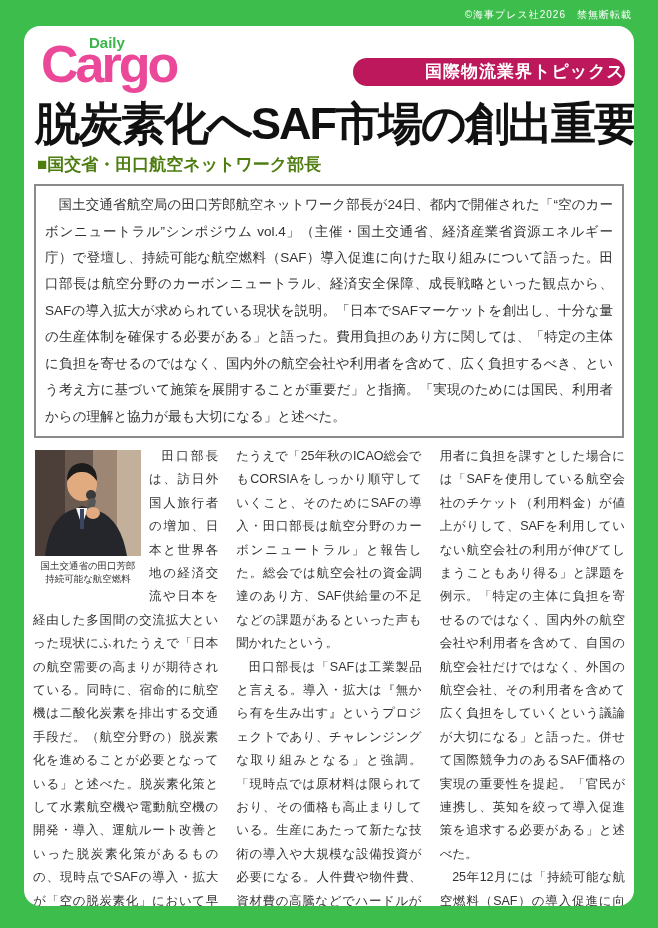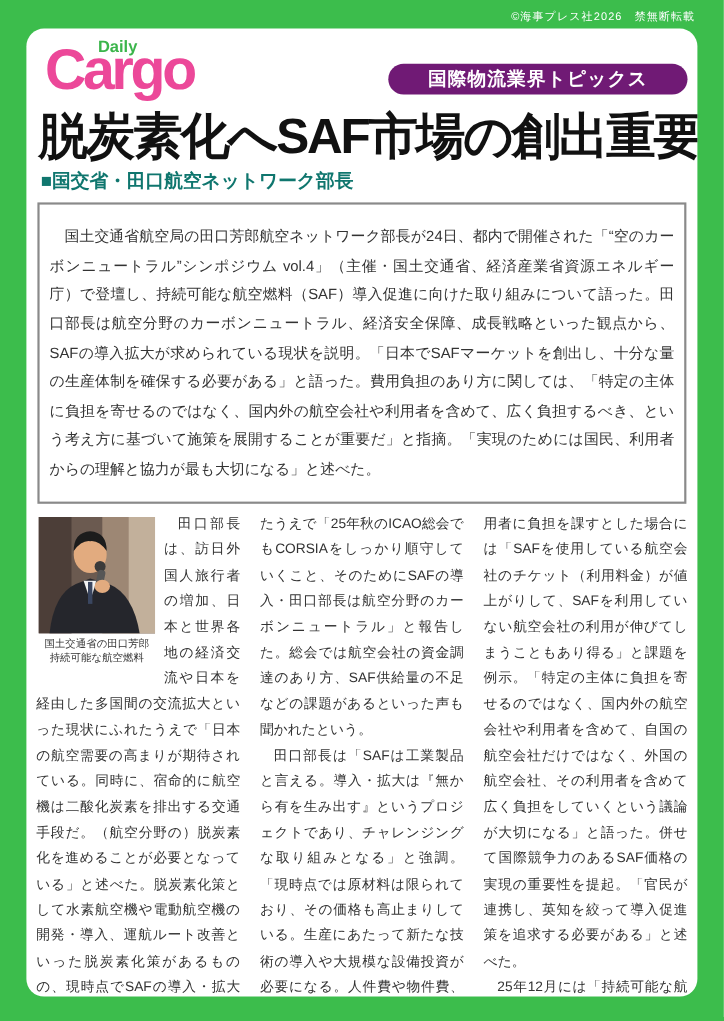--- a/index.html
+++ b/index.html
@@ -32,48 +32,48 @@
   .logo{position:relative;margin-left:8px;line-height:1;}
   .logo-cargo{
     font-size:52px;font-weight:bold;color:#ec4899;
     letter-spacing:-3px;display:inline-block;margin-top:6px;
   }
   .logo-daily{
     position:absolute;top:3px;left:48px;
     font-size:15px;font-weight:bold;color:#3bb54b;letter-spacing:0;
   }
   .badge{
-    background:#701a75;color:#ffffff;
+    background:#be185d;color:#ffffff;
     font-size:17px;font-weight:bold;
     border-radius:15px;
     width:272px;height:28px;line-height:28px;
-    text-align:center;
+    text-align:right;
     margin-top:26px;
     letter-spacing:1px;
   }
   
   .headline{
     margin:2px 0 0 2px;
     font-size:45px;
     font-weight:900;
     letter-spacing:-2px;
     color:#111;
     line-height:1.05;
     white-space:nowrap;
   }
   .subheadline{
     margin:6px 0 8px 4px;
     font-size:17px;
     font-weight:bold;
-    color:#0f766e;
+    color:#4d7c0f;
   }
   
   .lead-box{
     border:2px solid #8a8a8a;
-    padding:16px 9px;
+    padding:6px 9px;
     margin:4px 1px;
   }
   .lead{
     margin:0;
     font-size:13.5px;
     line-height:26.4px;
     text-align:justify;
     color:#333;
   }
   

